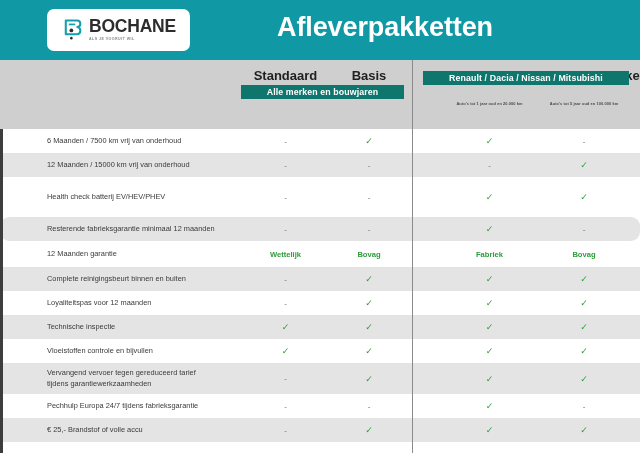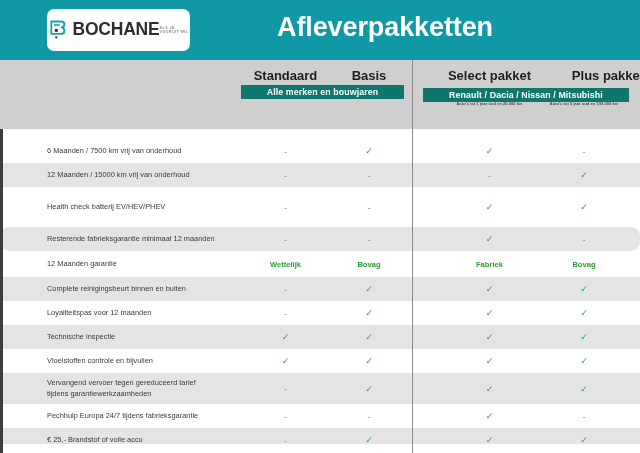--- a/index.html
+++ b/index.html
@@ -17,21 +17,21 @@
     position:absolute;left:0;top:0;width:640px;height:60px;
     background:#1198a5;
   }
   .logo-box{
     position:absolute;left:47px;top:9px;width:143px;height:42px;
     background:#ffffff;border-radius:7px;
     display:flex;align-items:center;justify-content:center;
   }
   .logo-inner{display:flex;align-items:center;gap:5px;padding-left:2px;}
   .logo-mark{width:21px;height:24px;display:block;}
-  .logo-words{display:flex;flex-direction:row;align-items:center;line-height:1;}
+  .logo-words{display:flex;flex-direction:column;align-items:flex-start;line-height:1;}
   .logo-name{
     font-size:17.5px;font-weight:bold;color:#2d2d2d;
     letter-spacing:-0.2px;font-family:"Liberation Sans",sans-serif;
   }
   .logo-tag{
     font-size:3.6px;font-weight:bold;color:#8a8a8a;letter-spacing:0.45px;
     margin-top:2px;margin-right:1px;
   }
   .header-title{
     position:absolute;left:0;top:12px;width:640px;
@@ -58,21 +58,21 @@
   .gt-select{left:442px;width:95px;}
   .gt-plus{left:564px;width:88px;}
 
   .brandbar{
     position:absolute;height:14px;background:#0f766e;
     color:#ffffff;font-size:8.8px;font-weight:bold;
     display:flex;align-items:center;justify-content:center;
     letter-spacing:0.1px;
   }
   .bb-left{left:241px;top:25px;width:163px;}
-  .bb-right{left:423px;top:28px;width:206px;}
+  .bb-right{left:423px;top:11px;width:206px;}
 
   .sub-note{
     position:absolute;top:41px;text-align:center;
     font-size:3.9px;font-weight:bold;color:#4a4a4a;letter-spacing:0.1px;
   }
   .sn-select{left:437px;width:105px;}
   .sn-plus{left:534px;width:100px;}
 
   .total-label{
     position:absolute;left:47px;top:100px;
@@ -172,21 +172,21 @@
     <div class="total-label">Totaalprijs</div>
 
     <div class="price pr-1">€ 0</div>
     <div class="price pr-2">€ 795</div>
     <div class="price pr-3">€ 495</div>
     <div class="price pr-4">€ 995</div>
   </div>
 
   <div class="table-area">
     <div id="rows-host">
-        <div class="row plain" style="height: 24px; margin-top: 10px;">
+        <div class="row plain" style="height: 24px;">
           <div class="cell-label">6 Maanden / 7500 km vrij van onderhoud</div>
           <div class="cell c1"><span class="dash">-</span></div>
           <div class="cell c2"><span class="check">✓</span></div>
           <div class="cell c3"><span class="check">✓</span></div>
           <div class="cell c4"><span class="dash">-</span></div>
         </div>
         <div class="row shade" style="height: 24px;">
           <div class="cell-label">12 Maanden / 15000 km vrij van onderhoud</div>
           <div class="cell c1"><span class="dash">-</span></div>
           <div class="cell c2"><span class="dash">-</span></div>

